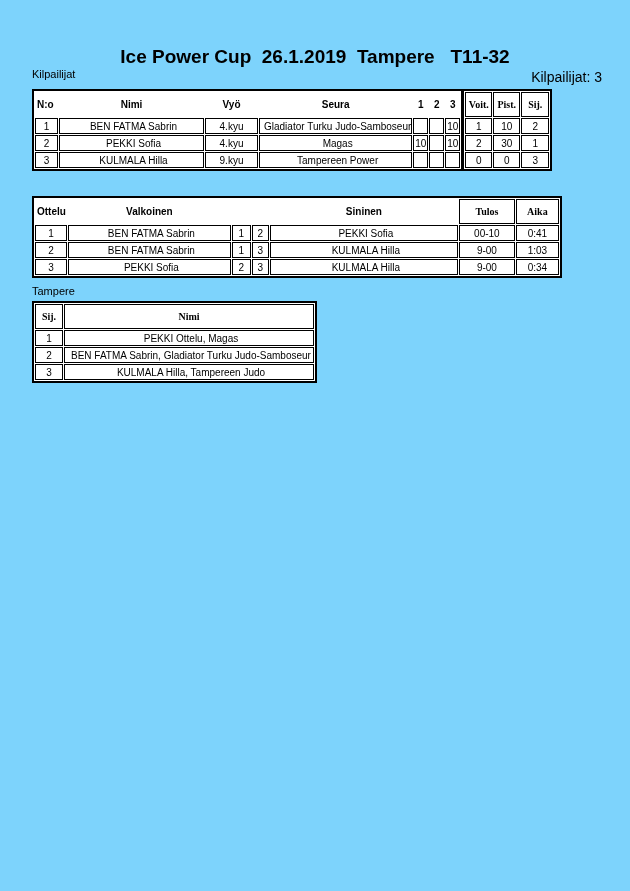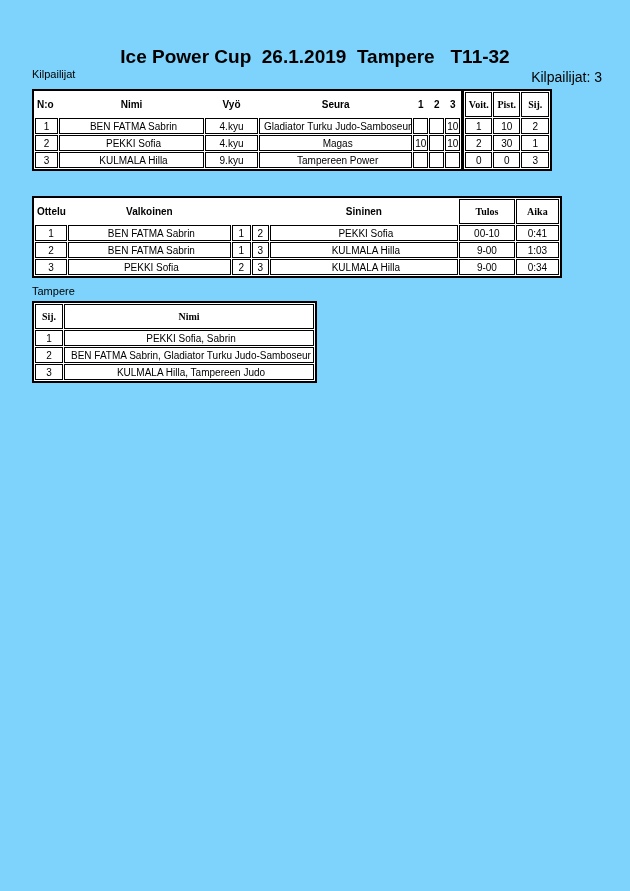--- a/index.html
+++ b/index.html
@@ -234,21 +234,21 @@
         <col style="width:28px">
           <col style="width:250px">
       </colgroup>
       <tbody>
           <tr>
         <th class="b">Sij.</th>
         <th class="b">Nimi</th>
       </tr>
       <tr>
         <td>1</td>
-        <td class="l"><span class="nowrap">PEKKI Sofia, Sabrin</span></td>
+        <td class="l"><span class="nowrap">PEKKI Ottelu, Magas</span></td>
       </tr>
       <tr>
         <td>2</td>
         <td class="l"><span class="nowrap">BEN FATMA Sabrin, Gladiator Turku Judo-Samboseur</span></td>
       </tr>
       <tr>
         <td>3</td>
         <td class="l"><span class="nowrap">KULMALA Hilla, Tampereen Judo</span></td>
       </tr>
     </tbody>

